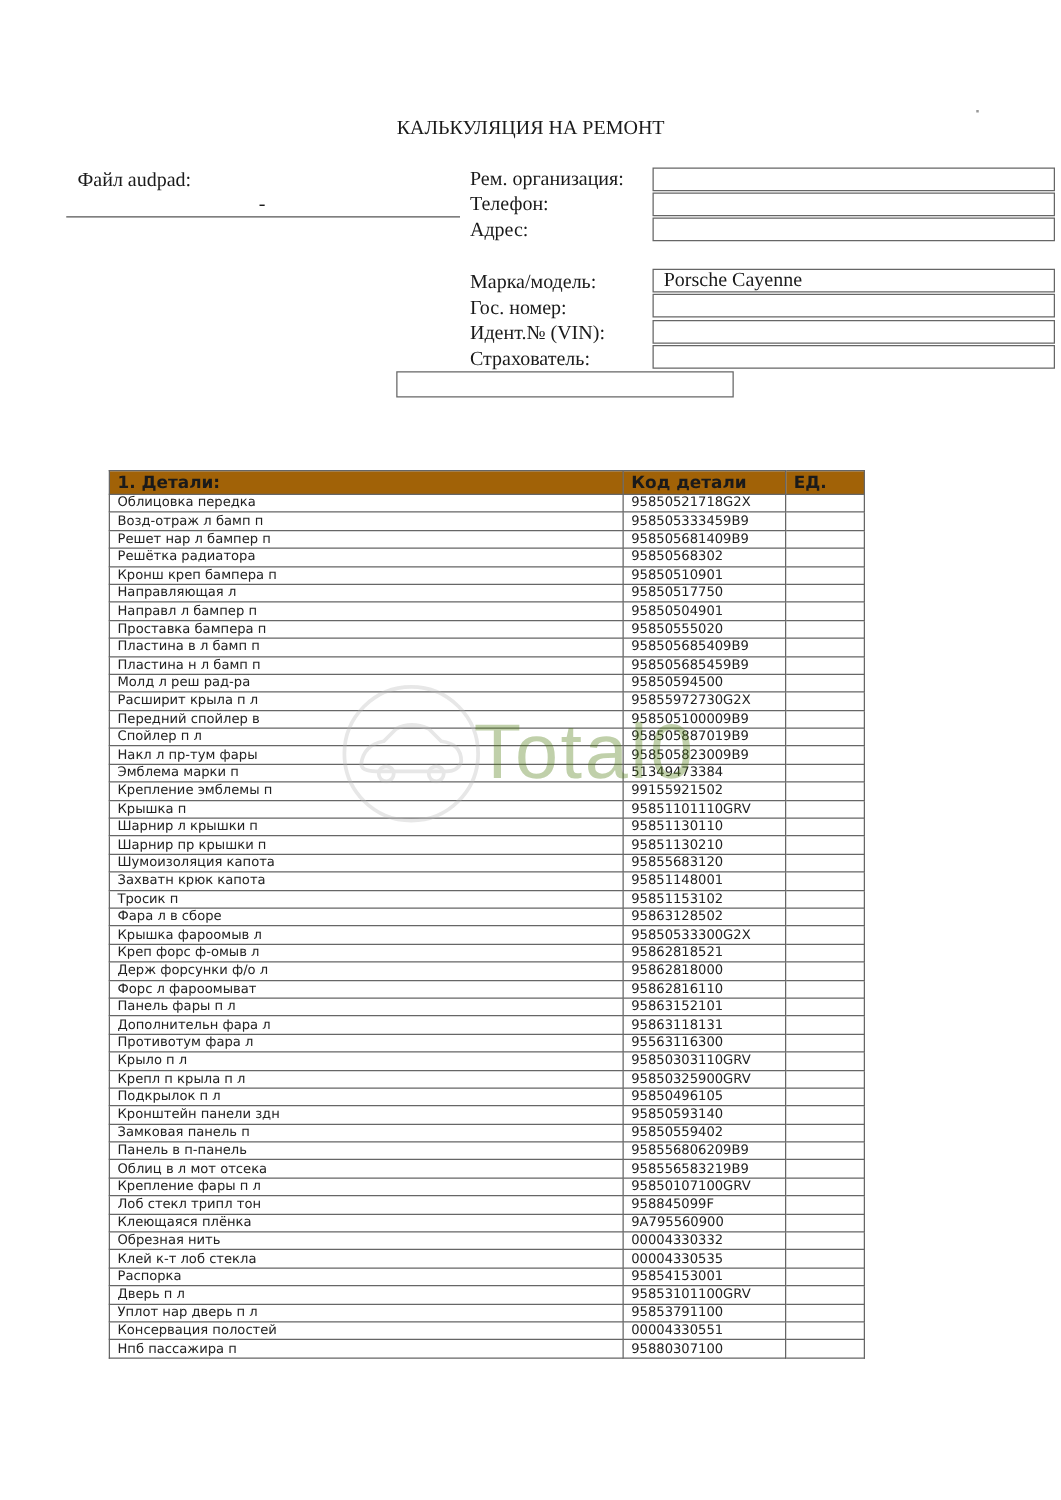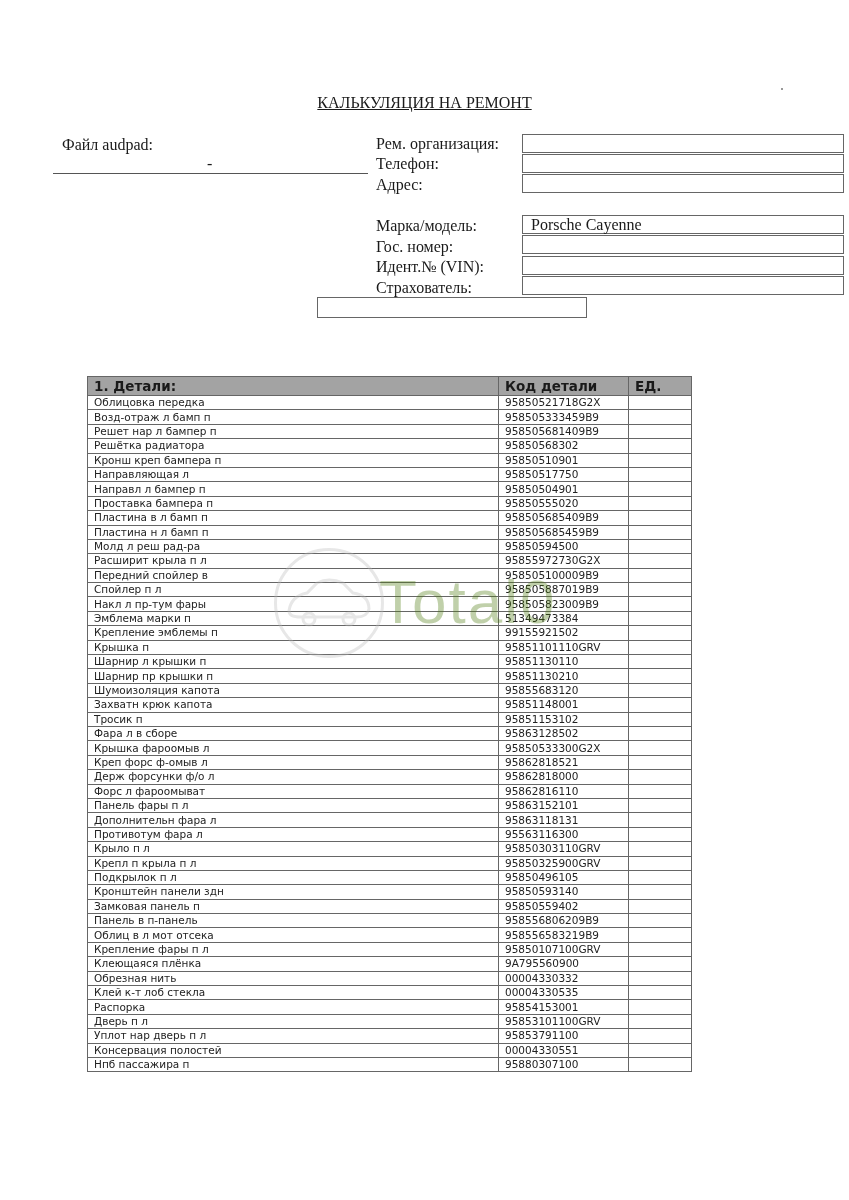--- a/index.html
+++ b/index.html
@@ -1,26 +1,26 @@
 <!DOCTYPE html>
 <html><head>
 <meta charset="utf-8">
 <style>
   html, body { margin:0; padding:0; background:#ffffff; }
   body { width:849px; height:1200px; position:relative; overflow:hidden; font-family:"Liberation Serif", serif; color:#1a1a1a; }
-  .title { position:absolute; left:0; width:849px; top:94px; text-align:center; font-size:16px; letter-spacing:0;text-decoration:underline; }
+  .title { position:absolute; left:0; width:849px; top:94px; text-align:center; font-size:16px; letter-spacing:0; }
   .dot { position:absolute; left:781px; top:88px; width:2px; height:2px; background:#999; }
   .file-label { position:absolute; left:62px; top:136px; font-size:16px; }
   .file-dash { position:absolute; left:207px; top:155px; font-size:16px; }
   .file-line { position:absolute; left:53px; top:173px; width:315px; height:1px; background:#555; }
   .lbl { position:absolute; left:376px; font-size:16px; line-height:20px; }
   .box { position:absolute; left:522px; width:322px; height:19px; border:1px solid #666; box-sizing:border-box; font-size:16px; line-height:18px; padding-left:8px; }
   .extra-box { position:absolute; left:317px; top:297px; width:270px; height:21px; border:1px solid #666; box-sizing:border-box; }
   table.parts { position:absolute; left:87px; top:376px; border-collapse:collapse; font-family:"DejaVu Sans", sans-serif; }
-  table.parts th { background:#a3a3a3; font-weight:bold; font-size:13.5px; text-align:left; padding:0 6px; height:18px; border:1px solid #666; }
+  table.parts th { background:#a16207; font-weight:bold; font-size:13.5px; text-align:left; padding:0 6px; height:18px; border:1px solid #666; }
   table.parts td { font-size:10.5px; padding:0 6px; height:13.4px; line-height:13px; border:1px solid #666; white-space:nowrap; color:#222; }
   .c1 { width:398px; } .c2 { width:117px; } .c3 { width:50px; }
   .watermark { position:absolute; left:274px; top:548px; width:300px; height:110px; pointer-events:none; opacity:0.35; }
   .wm-circle { position:absolute; left:0; top:0; width:104px; height:104px; border:3px solid #bbb; border-radius:50%; }
   .wm-text { position:absolute; left:105px; top:18px; font-family:"Liberation Sans", sans-serif; font-size:62px; color:#4d7c0f; letter-spacing:2px; }
 </style>
 </head>
 <body>
 
 <div class="dot"></div>
@@ -243,20 +243,25 @@
         <td class="c3"></td>
       </tr>
       <tr>
         <td class="c1">Облиц в л мот отсека</td>
         <td class="c2">958556583219B9</td>
         <td class="c3"></td>
       </tr>
       <tr>
         <td class="c1">Крепление фары п л</td>
         <td class="c2">95850107100GRV</td>
+        <td class="c3"></td>
+      </tr>
+      <tr>
+        <td class="c1">Лоб стекл трипл тон</td>
+        <td class="c2">958845099F</td>
         <td class="c3"></td>
       </tr>
       <tr>
         <td class="c1">Клеющаяся плёнка</td>
         <td class="c2">9A795560900</td>
         <td class="c3"></td>
       </tr>
       <tr>
         <td class="c1">Обрезная нить</td>
         <td class="c2">00004330332</td>

